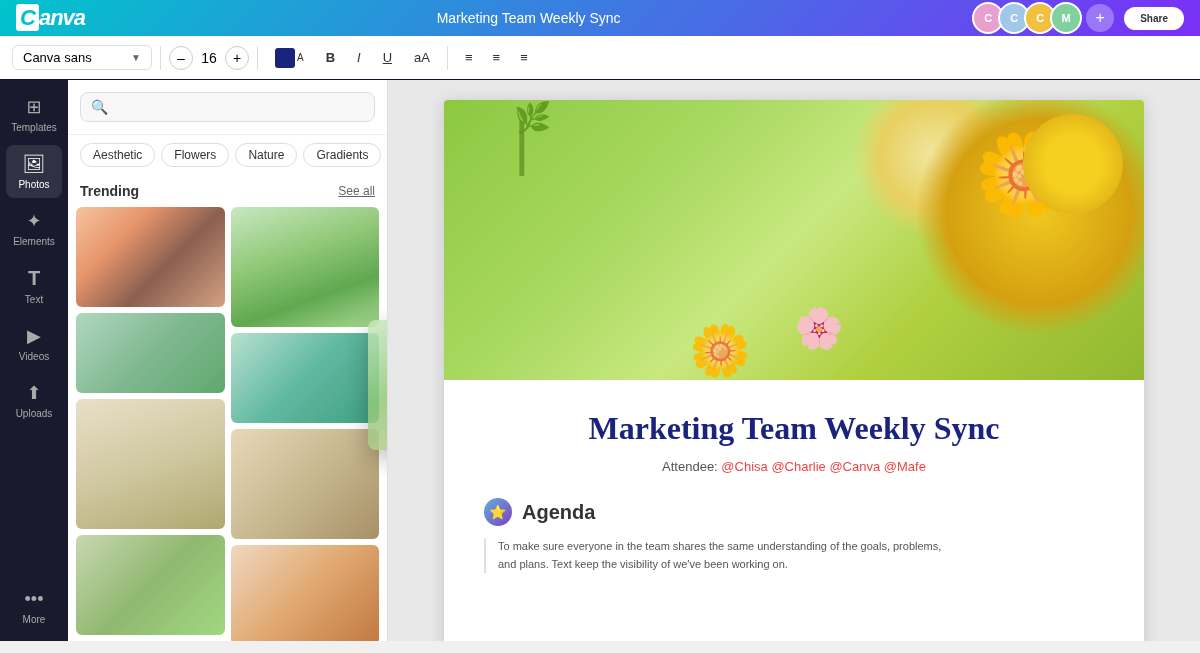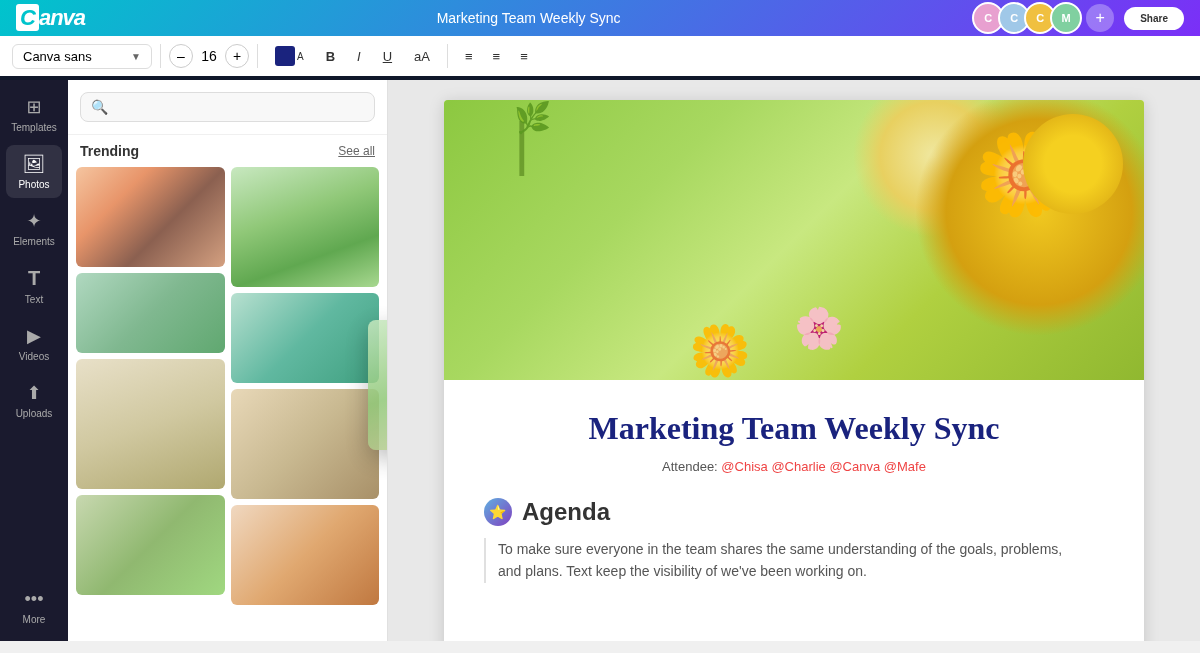--- a/index.html
+++ b/index.html
@@ -43,21 +43,21 @@
       font-size: 10px;
       font-weight: 700;
       cursor: pointer;
       display: flex; align-items: center; gap: 6px;
     }
 
     
     #toolbar {
       height: 44px;
       background: white;
-      border-bottom: 4px solid #0f172a;
+      border-bottom: 1px solid #0f172a;
       display: flex;
       align-items: center;
       padding: 0 12px;
       gap: 4px;
     }
     .font-selector {
       display: flex; align-items: center;
       border: 1px solid #ddd; border-radius: 6px;
       padding: 4px 10px;
       font-size: 13px; cursor: pointer;
@@ -238,26 +238,26 @@
       margin-bottom: 12px;
     }
     .agenda-icon {
       width: 28px; height: 28px;
       background: linear-gradient(135deg, #60b0e0, #8040c0);
       border-radius: 50%;
       display: flex; align-items: center; justify-content: center;
       color: white; font-size: 14px;
     }
     .agenda-title {
-      font-size: 24px;
+      font-size: 20px;
       font-weight: 700;
       color: #333;
     }
     .doc-body-text {
-      font-size: 14px;
+      font-size: 11px;
       line-height: 1.6;
       color: #555;
       border-left: 2px solid #e0e0e0;
       padding-left: 12px;
     }
   </style>
 </head>
 <body>
 
 <div id="header">
@@ -347,20 +347,27 @@
       <span>More</span>
     </div>
   </div>
 
   <div id="photos-panel" style="position:relative;">
     <div id="search-bar">
       <div class="search-input-wrap">
         <span style="color:#999;font-size:14px;">🔍</span>
       </div>
     </div>
+    <div id="filter-tags">
+      <button class="filter-tag">Aesthetic</button>
+      <button class="filter-tag">Flowers</button>
+      <button class="filter-tag">Nature</button>
+      <button class="filter-tag">Gradients</button>
+
+    </div>
     <div id="trending-header">
       <span class="trending-title">Trending</span>
       <span class="see-all">See all</span>
     </div>
     <div id="photo-grid">
       <div class="grid-columns">
         <div class="grid-col">
           <div class="photo-thumb ph1"></div>
           <div class="photo-thumb ph4"></div>
           <div class="photo-thumb ph7" style="height:130px;background:linear-gradient(160deg,#e8e0c8 0%,#d0c8a0 50%,#b0a870 100%);"></div>

